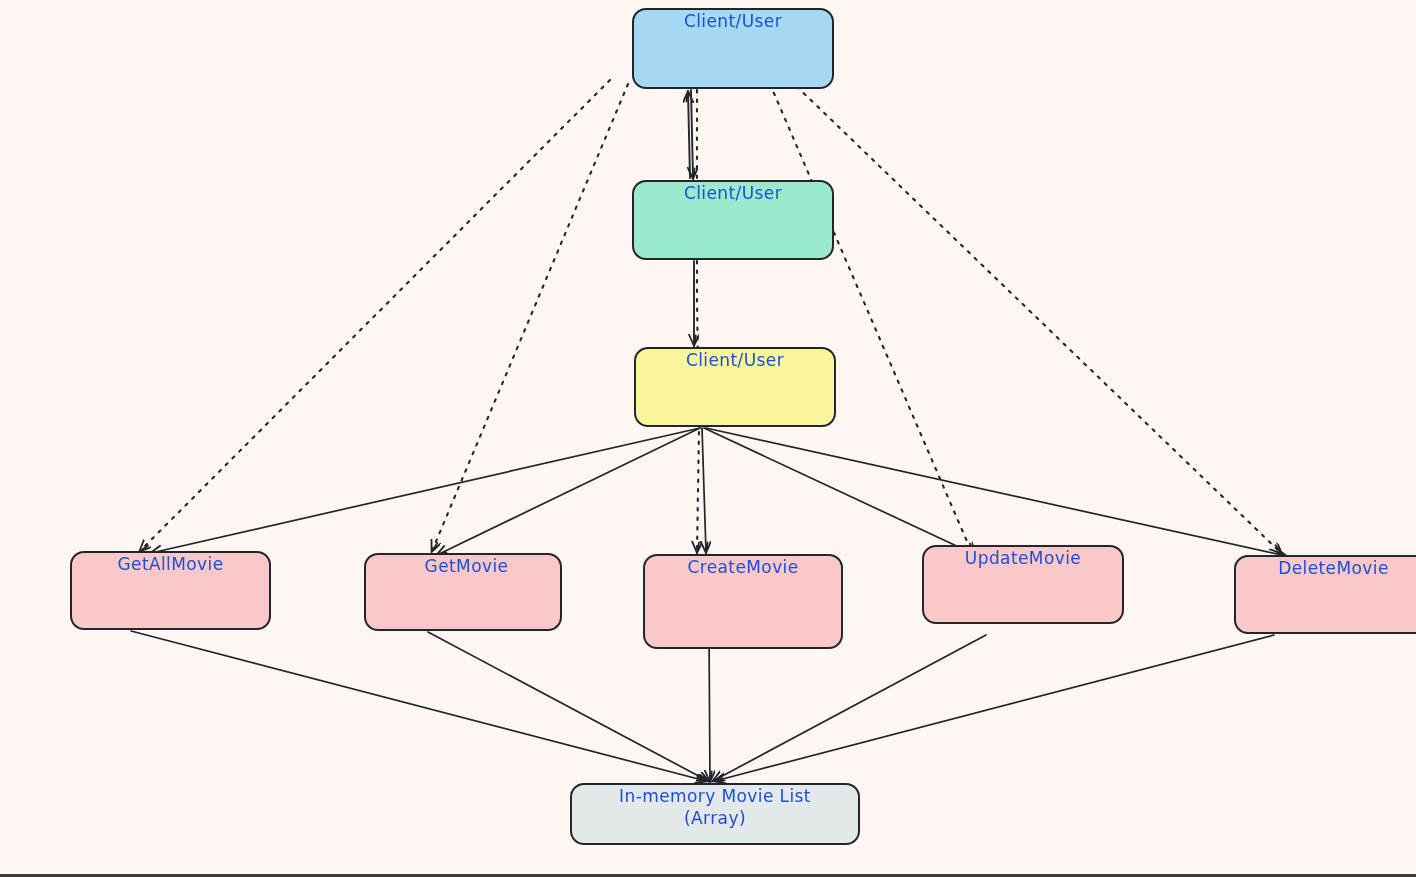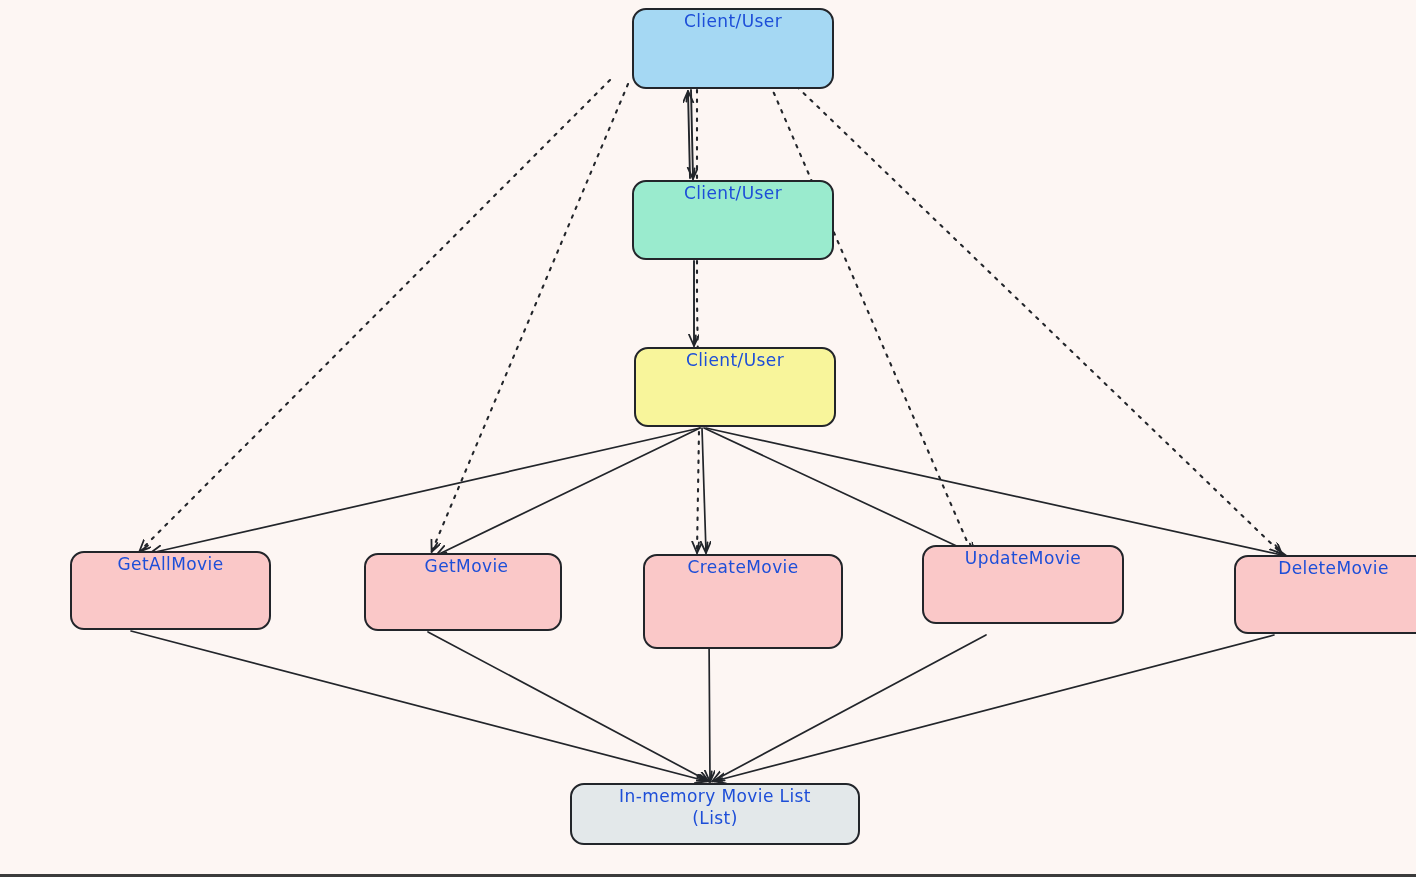--- a/index.html
+++ b/index.html
@@ -156,17 +156,17 @@
     <span class="label">UpdateMovie</span>
   </div>
 
   <div class="node" style="left: 1200px; top: 555px; width: 199px; height: 79px; background: rgb(250, 200, 200);">
     <span class="label">DeleteMovie</span>
   </div>
 
   <div class="node" style="left: 536px; top: 783px; width: 290px; height: 62px; background: rgb(227, 232, 234);">
     <span class="label">
       <span>In-memory Movie List</span>
-      <span class="line2">(List)</span>
+      <span class="line2">(Array)</span>
     </span>
   </div>
 
 </div>
 
 </body></html>

